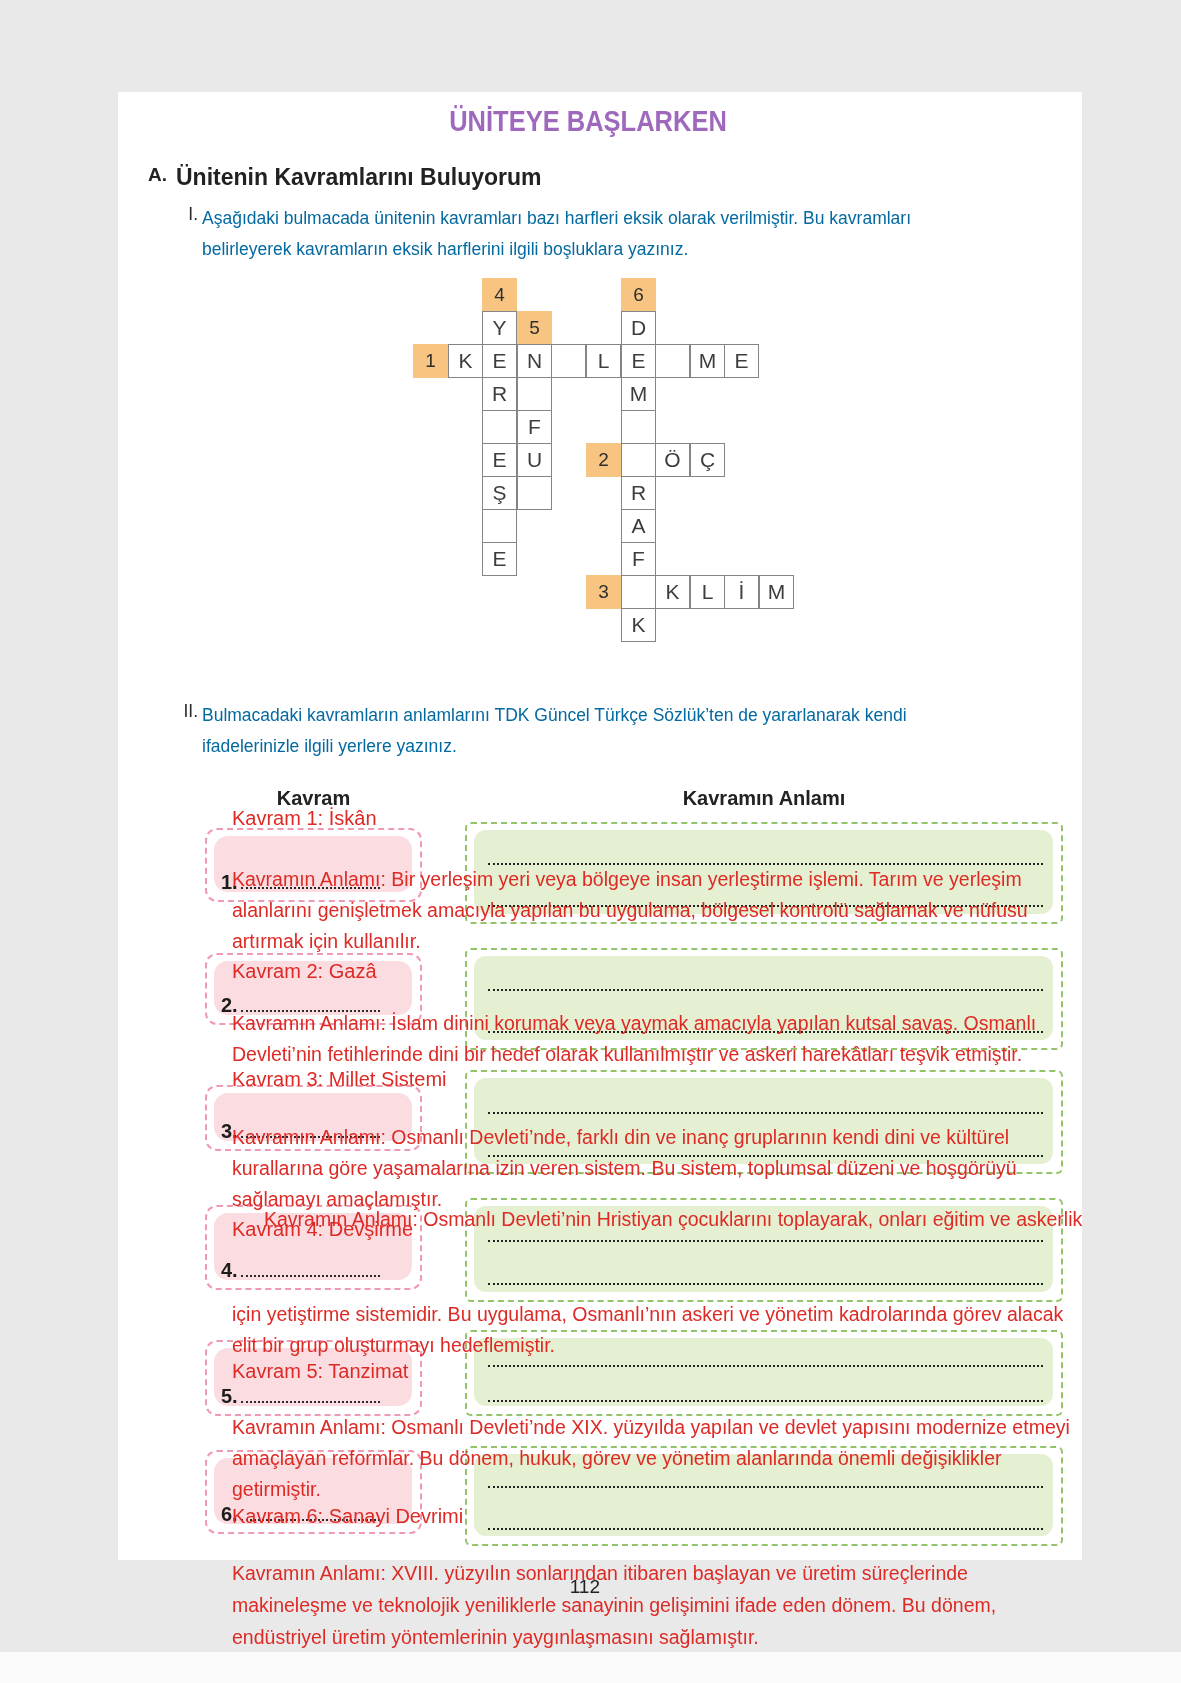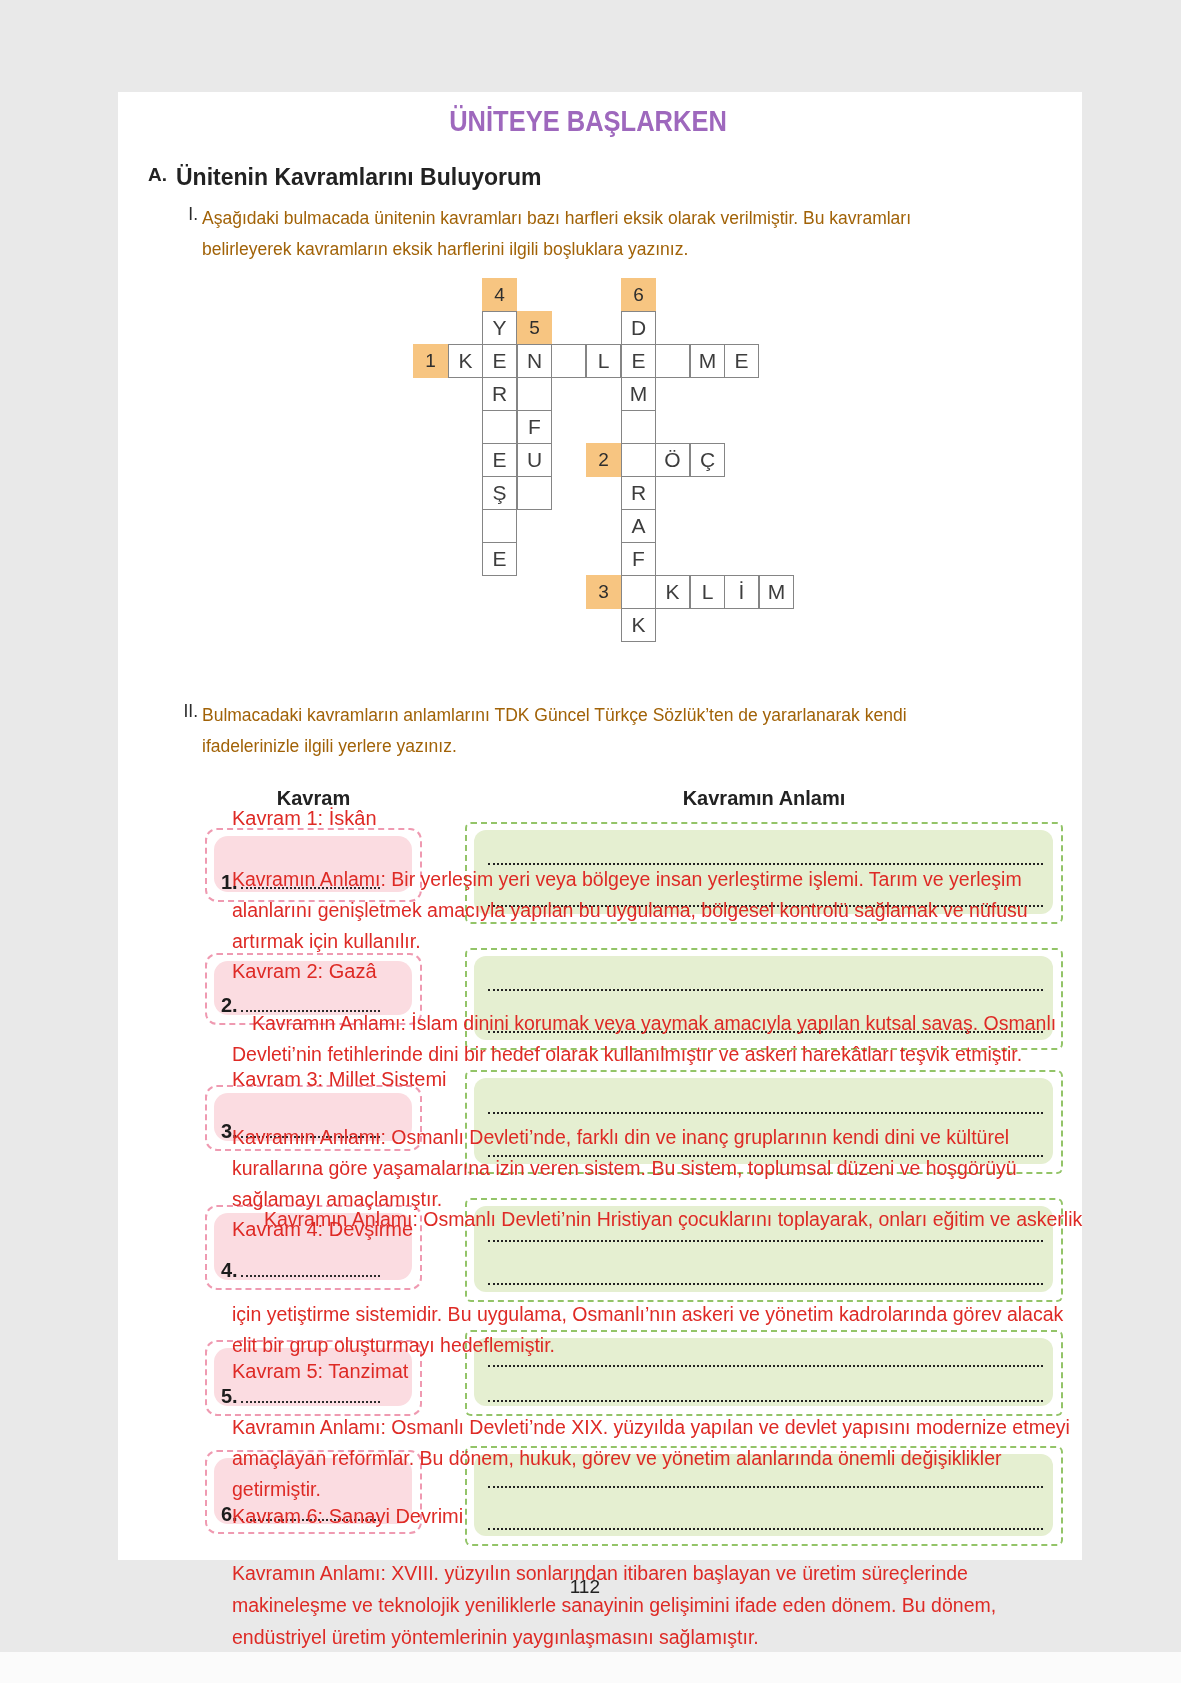--- a/index.html
+++ b/index.html
@@ -25,21 +25,21 @@
     text-align:center;font-size:30px;font-weight:bold;
     letter-spacing:0px;color:#9e68bd;
     transform:scaleX(.85);transform-origin:center;
     z-index:2;white-space:nowrap;
   }
   .h-a-prefix{left:148px;top:164px;font-size:19px;font-weight:bold;color:#222;z-index:2;}
   .h-a-text{left:176px;top:164px;font-size:23px;font-weight:bold;color:#222;z-index:2;}
   .roman{width:38px;text-align:right;font-size:17.5px;color:#2a2a2a;z-index:2;}
   .roman.i1{left:160px;top:204px;}
   .roman.i2{left:160px;top:701px;}
-  .instr{left:202px;width:792px;font-size:17.5px;line-height:31px;color:#a16207;z-index:2;}
+  .instr{left:202px;width:792px;font-size:17.5px;line-height:31px;color:#0369a1;z-index:2;}
   .instr.i1{top:203px;}
   .instr.i2{top:700px;}
   
   #crossword{left:413px;top:278px;width:382px;height:364px;z-index:2;}
   .cell{
     position:absolute;width:35px;height:34px;box-sizing:border-box;
     border:1px solid #858585;background:#fff;
     display:flex;align-items:center;justify-content:center;
     font-size:21px;color:#3d3d3d;
   }
@@ -228,21 +228,21 @@
 <div id="overlay">
     <div class="hw hw-label" style="top: 807px;">Kavram 1: İskân</div>
     <div class="hw hw-label" style="top: 960px;">Kavram 2: Gazâ</div>
     <div class="hw hw-label" style="top: 1068px;">Kavram 3: Millet Sistemi</div>
     <div class="hw hw-label" style="top: 1218px;">Kavram 4: Devşirme</div>
     <div class="hw hw-label" style="top: 1360px;">Kavram 5: Tanzimat</div>
     <div class="hw hw-label" style="top: 1505px;">Kavram 6: Sanayi Devrimi</div>
     <div class="hw hw-line" style="top: 868px;">Kavramın Anlamı: Bir yerleşim yeri veya bölgeye insan yerleştirme işlemi. Tarım ve yerleşim</div>
     <div class="hw hw-line" style="top: 899px;">alanlarını genişletmek amacıyla yapılan bu uygulama, bölgesel kontrolü sağlamak ve nüfusu</div>
     <div class="hw hw-line" style="top: 930px;">artırmak için kullanılır.</div>
-    <div class="hw hw-line" style="top: 1012px; margin-left: 20px;">Kavramın Anlamı: İslam dinini korumak veya yaymak amacıyla yapılan kutsal savaş. Osmanlı</div>
+    <div class="hw hw-line" style="top: 1012px;">Kavramın Anlamı: İslam dinini korumak veya yaymak amacıyla yapılan kutsal savaş. Osmanlı</div>
     <div class="hw hw-line" style="top: 1043px;">Devleti’nin fetihlerinde dini bir hedef olarak kullanılmıştır ve askeri harekâtları teşvik etmiştir.</div>
     <div class="hw hw-line" style="top: 1126px;">Kavramın Anlamı: Osmanlı Devleti’nde, farklı din ve inanç gruplarının kendi dini ve kültürel</div>
     <div class="hw hw-line" style="top: 1157px;">kurallarına göre yaşamalarına izin veren sistem. Bu sistem, toplumsal düzeni ve hoşgörüyü</div>
     <div class="hw hw-line" style="top: 1188px;">sağlamayı amaçlamıştır.</div>
     <div class="hw hw-line" style="top: 1208px; margin-left: 32px;">Kavramın Anlamı: Osmanlı Devleti’nin Hristiyan çocuklarını toplayarak, onları eğitim ve askerlik</div>
     <div class="hw hw-line" style="top: 1303px;">için yetiştirme sistemidir. Bu uygulama, Osmanlı’nın askeri ve yönetim kadrolarında görev alacak</div>
     <div class="hw hw-line" style="top: 1334px;">elit bir grup oluşturmayı hedeflemiştir.</div>
     <div class="hw hw-line" style="top: 1416px; text-align: center;">Kavramın Anlamı: Osmanlı Devleti’nde XIX. yüzyılda yapılan ve devlet yapısını modernize etmeyi</div>
     <div class="hw hw-line" style="top: 1447px;">amaçlayan reformlar. Bu dönem, hukuk, görev ve yönetim alanlarında önemli değişiklikler</div>
     <div class="hw hw-line" style="top: 1478px;">getirmiştir.</div>

